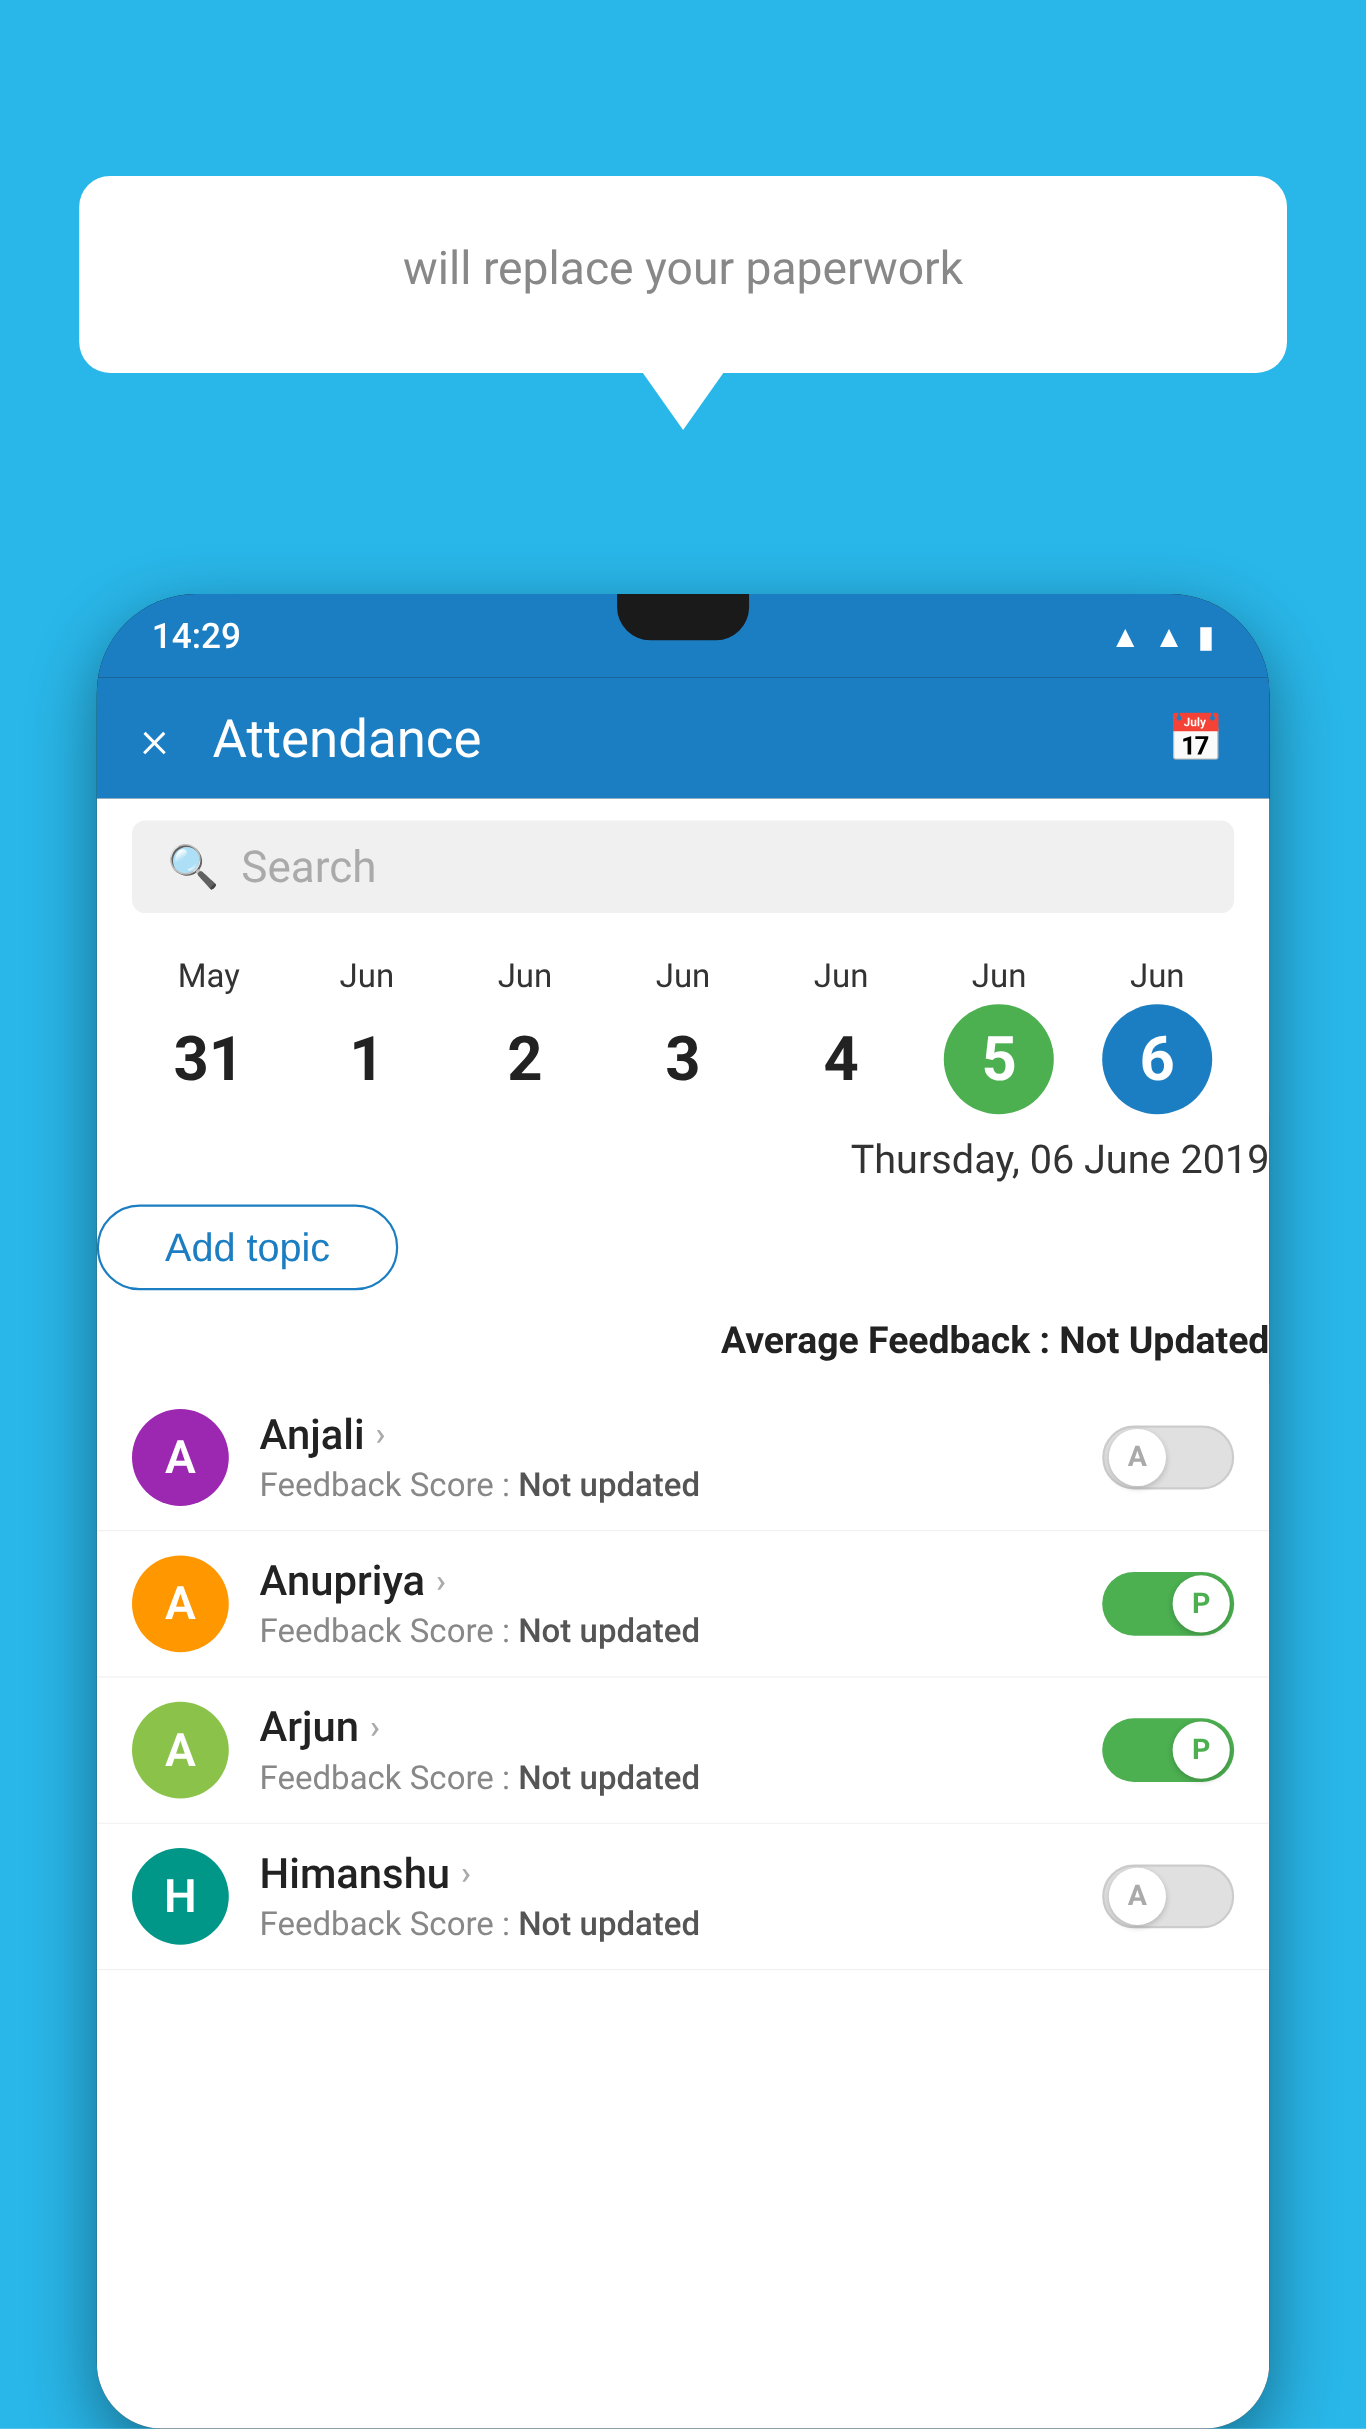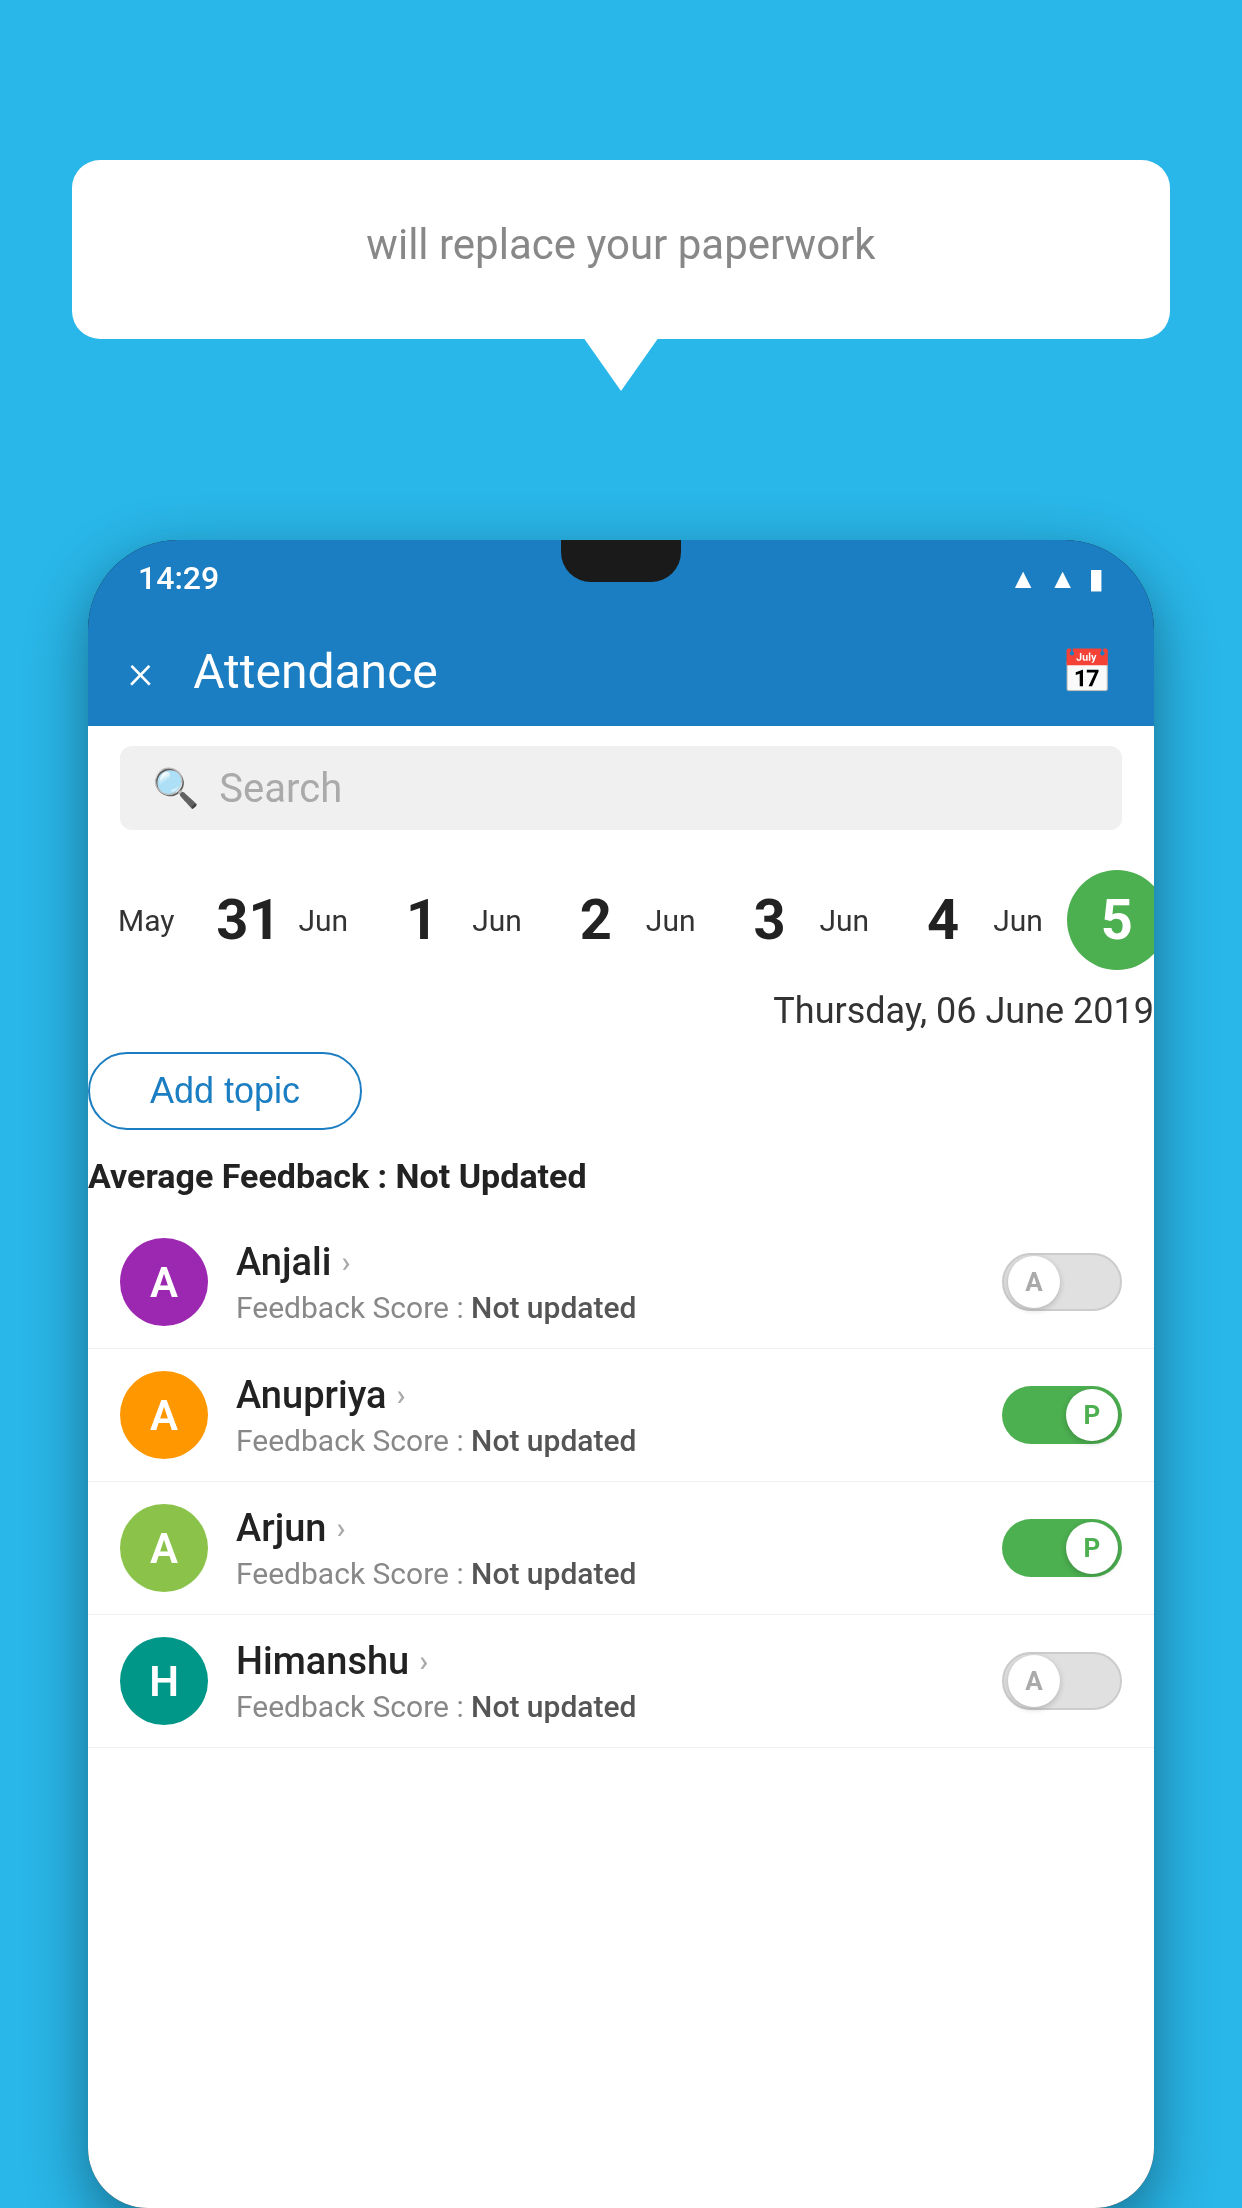--- a/index.html
+++ b/index.html
@@ -174,22 +174,23 @@
     
     .date-strip {
       display: flex;
       justify-content: space-around;
       padding: 20px 30px 0;
       background: white;
     }
 
     .date-col {
       display: flex;
-      align-items: center;
-      gap: 24px;
+      flex-direction: column;
+      align-items: center;
+      gap: 8px;
     }
 
     .date-month {
       font-size: 30px;
       color: #333;
       font-weight: 400;
     }
 
     .date-day {
       font-size: 56px;
@@ -234,21 +235,21 @@
       border-radius: 50px;
       padding: 16px 60px;
       background: white;
       color: #1C7EC2;
       font-size: 36px;
       cursor: pointer;
     }
 
     
     .avg-feedback {
-      text-align: left;
+      text-align: right;
       font-size: 34px;
       color: #666;
       padding: 8px 0 20px;
     }
 
     .avg-feedback span {
       font-weight: 700;
       color: #222;
     }
 

